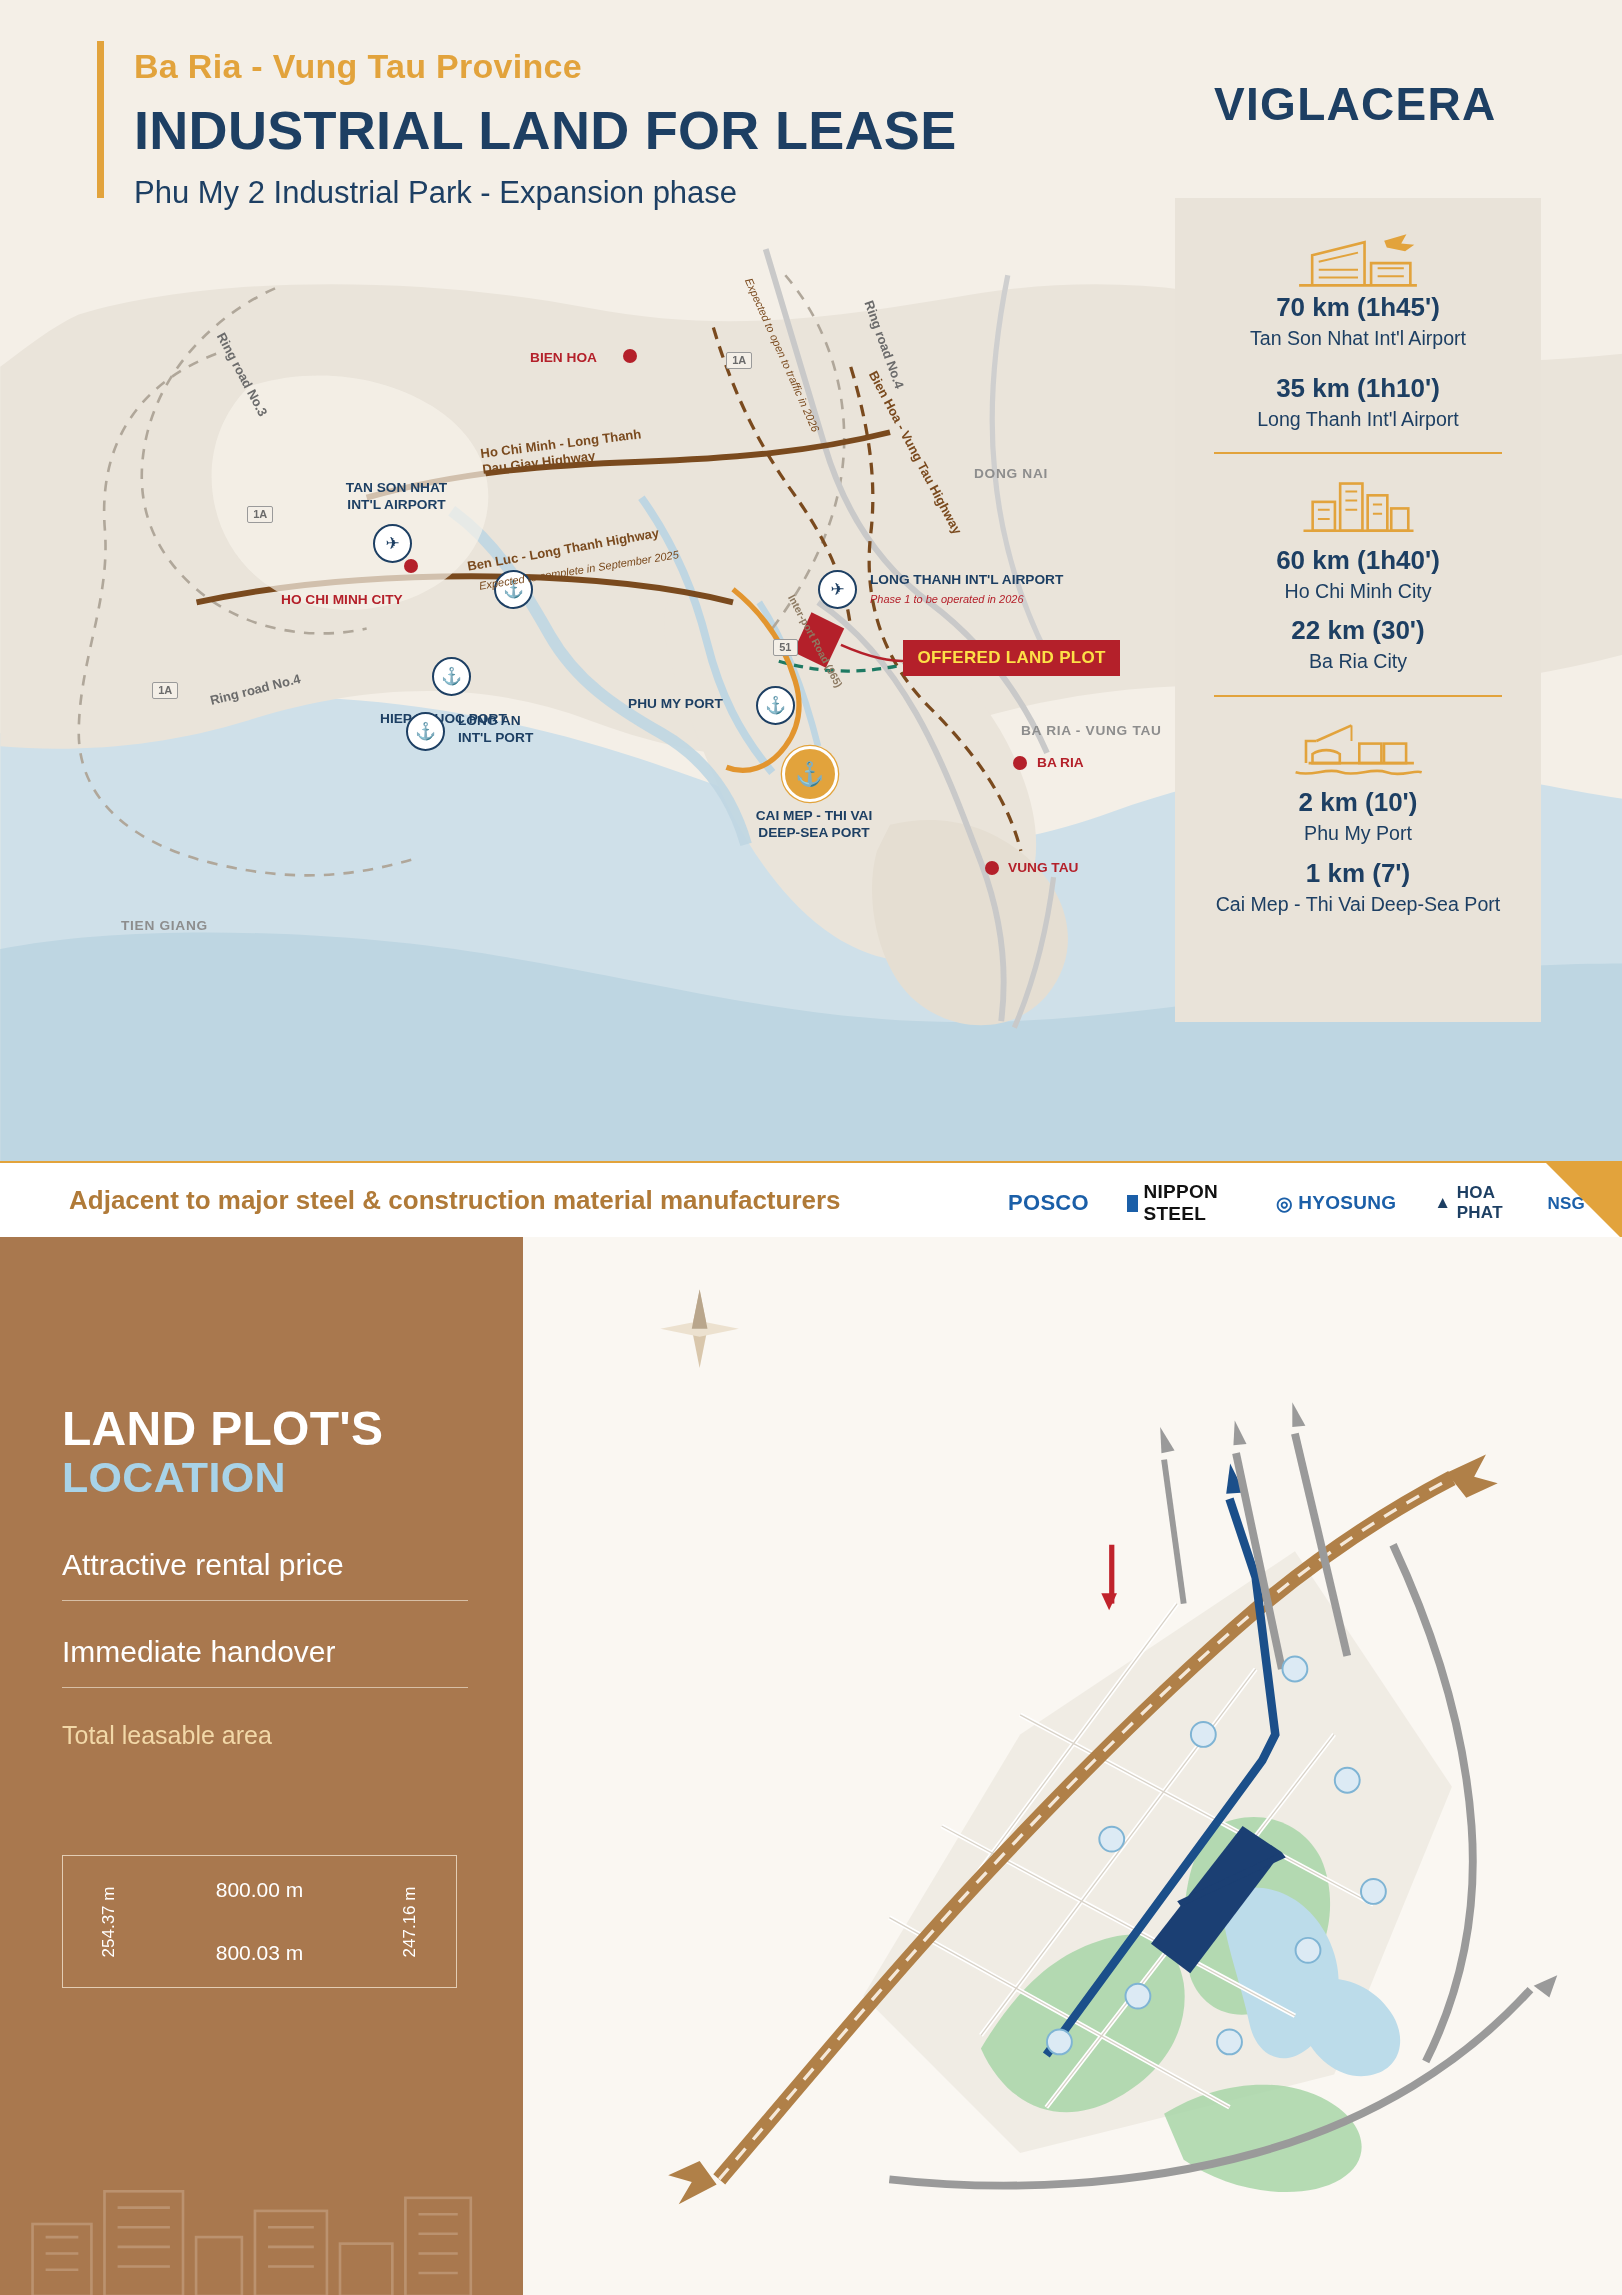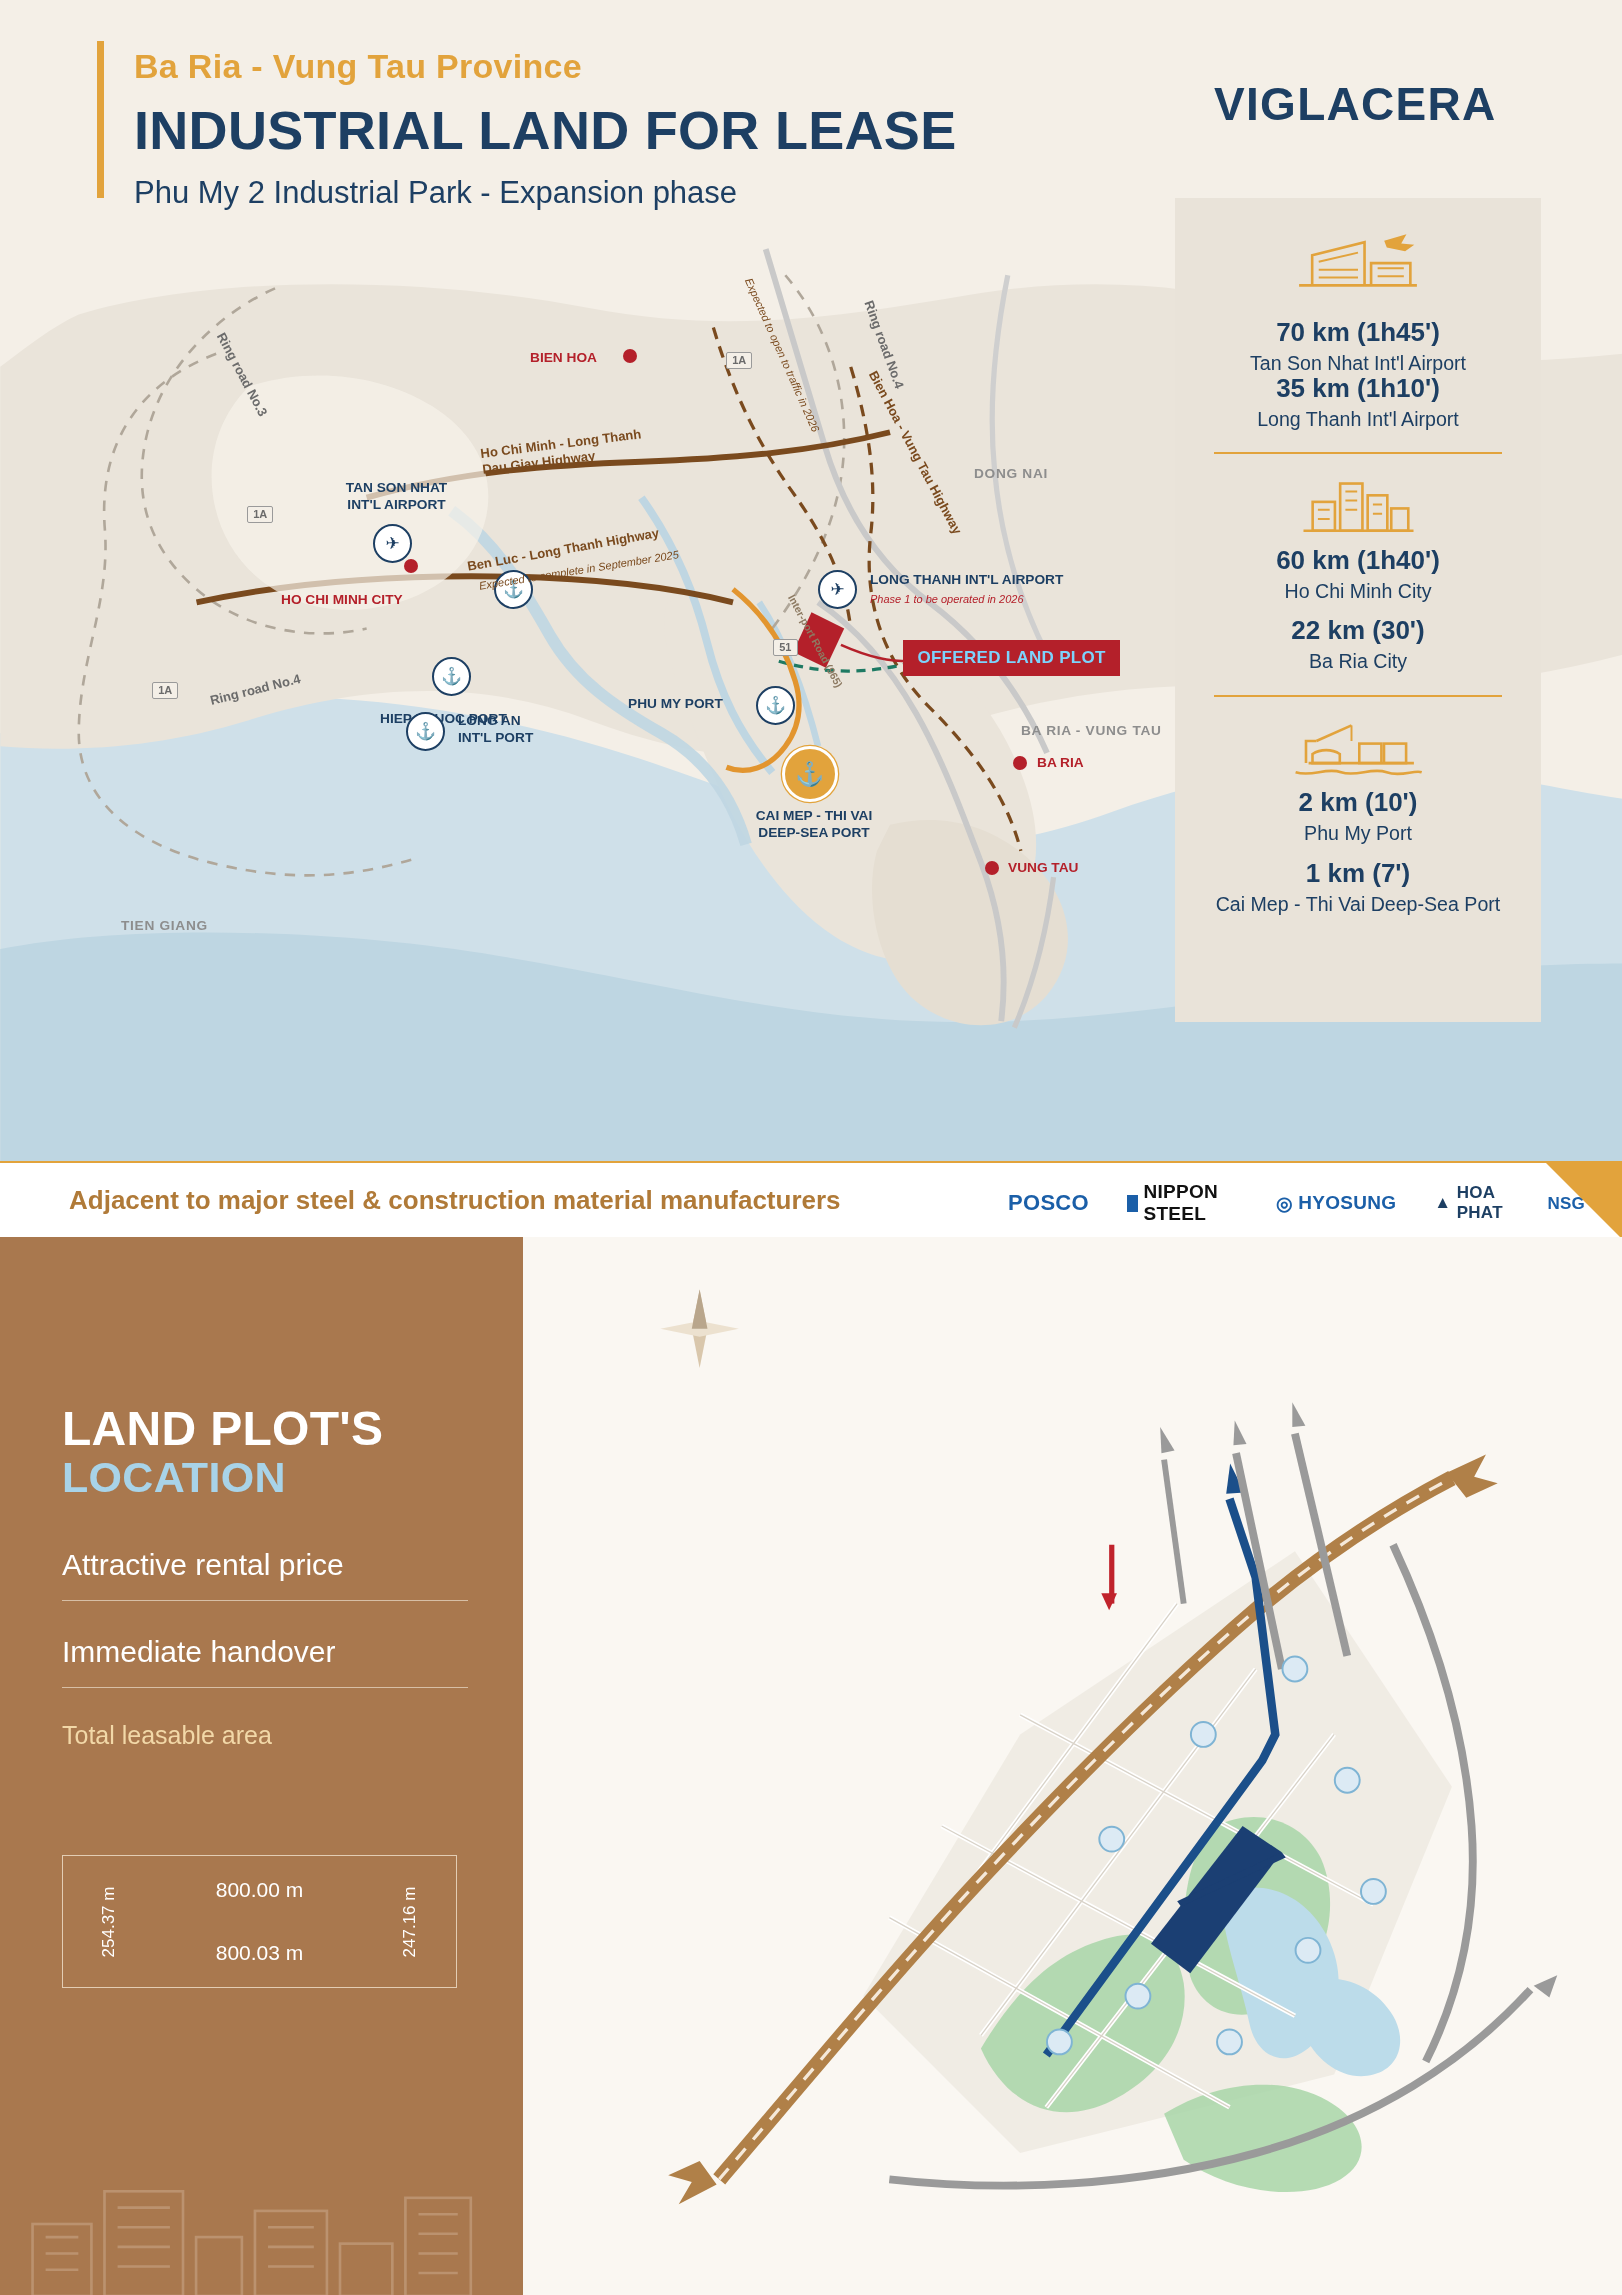--- a/index.html
+++ b/index.html
@@ -35,21 +35,21 @@
   .roadlbl.italic{font-style:italic;font-weight:normal;font-size:11px;}
 
   .pin{position:absolute;width:14.4px;height:14.4px;border-radius:50%;background:#b4202a;}
   .circ{position:absolute;width:35px;height:35px;border-radius:50%;background:#ffffff;border:2px solid #1d3f63;
         display:flex;align-items:center;justify-content:center;color:#1d3f63;font-size:17px;}
   .circ.plane{font-size:17px;}
   .bigcirc{position:absolute;width:50px;height:50px;border-radius:50%;background:#e2a33c;border:3.3px solid #fff;
         display:flex;align-items:center;justify-content:center;color:#fff;font-size:23.6px;box-shadow:0 0 0 1.3px #e2a33c;}
   .hwybadge{position:absolute;background:#f4efe7;border:1.3px solid #9a9a9a;color:#6b6b6b;font-size:11px;font-weight:bold;
         padding:1.3px 5.2px;border-radius:2px;}
-  .offered{position:absolute;background:#b4202a;color:#7dd3fc;font-weight:bold;font-size:17px;padding:7.9px 14.4px;letter-spacing:0.3px;}
+  .offered{position:absolute;background:#b4202a;color:#fde047;font-weight:bold;font-size:17px;padding:7.9px 14.4px;letter-spacing:0.3px;}
 
   
   .panel{position:absolute;left:1175px;top:198px;width:366px;height:824px;background:#e9e3d9;}
   .pgroup{position:absolute;left:0;width:366px;text-align:center;}
   .pnum{font-size:26px;font-weight:bold;color:#1d3f63;}
   .pdesc{font-size:19.6px;color:#1d3f63;margin-top:3.9px;}
   .pdiv{position:absolute;left:39px;width:288px;height:2px;background:#e2a33c;}
   .picon{position:absolute;width:366px;text-align:center;color:#e2a33c;}
 
   
@@ -199,21 +199,21 @@
       <div class="picon" style="top:31px;">
         <svg width="144" height="63" viewBox="0 0 220 96">
           <path d="M20,86 L200,86" stroke="#e2a33c" stroke-width="4"></path>
           <path d="M40,86 L40,40 L120,20 L120,86" stroke="#e2a33c" stroke-width="4" fill="none"></path>
           <path d="M50,50 L110,36 M50,62 L110,62 M50,74 L110,74" stroke="#e2a33c" stroke-width="3"></path>
           <path d="M130,86 L130,52 L190,52 L190,86" stroke="#e2a33c" stroke-width="4" fill="none"></path>
           <path d="M140,60 L180,60 M140,72 L180,72" stroke="#e2a33c" stroke-width="3"></path>
           <path d="M150,18 l34,-10 -8,14 20,2 -14,10 -28,-6 z" fill="#e2a33c"></path>
         </svg>
       </div>
-      <div class="pgroup" style="top:119px;text-align:center;">
+      <div class="pgroup" style="top:94px;text-align:center;">
         <div class="pnum">70 km (1h45')</div>
         <div class="pdesc">Tan Son Nhat Int'l Airport</div>
       </div>
       <div class="pgroup" style="top:175px;">
         <div class="pnum">35 km (1h10')</div>
         <div class="pdesc">Long Thanh Int'l Airport</div>
       </div>
       <div class="pdiv" style="top:254px;"></div>
 
       <div class="picon" style="top:275px;">

